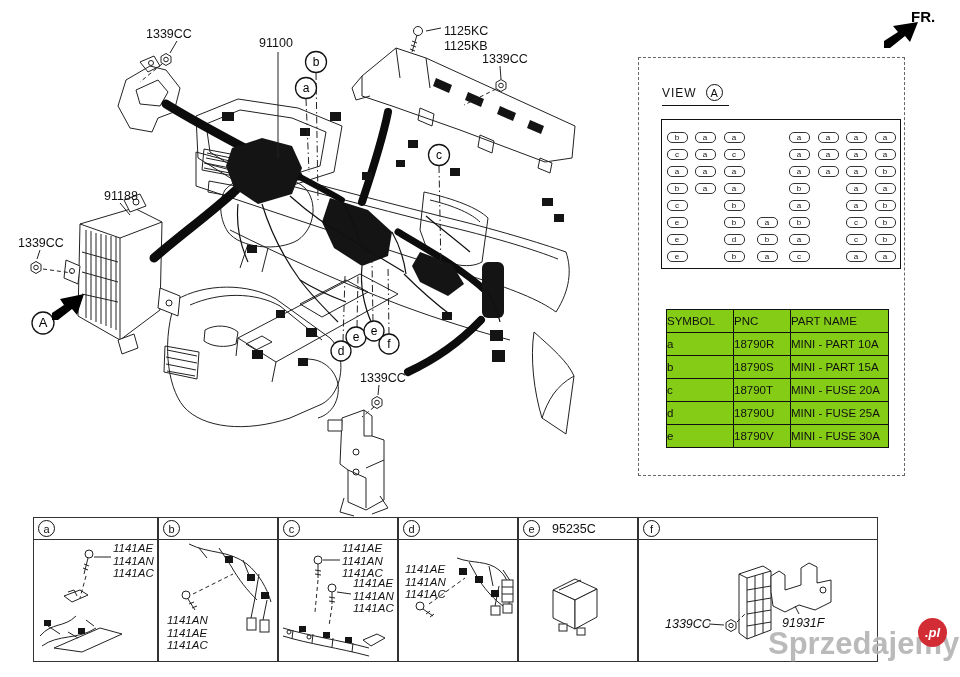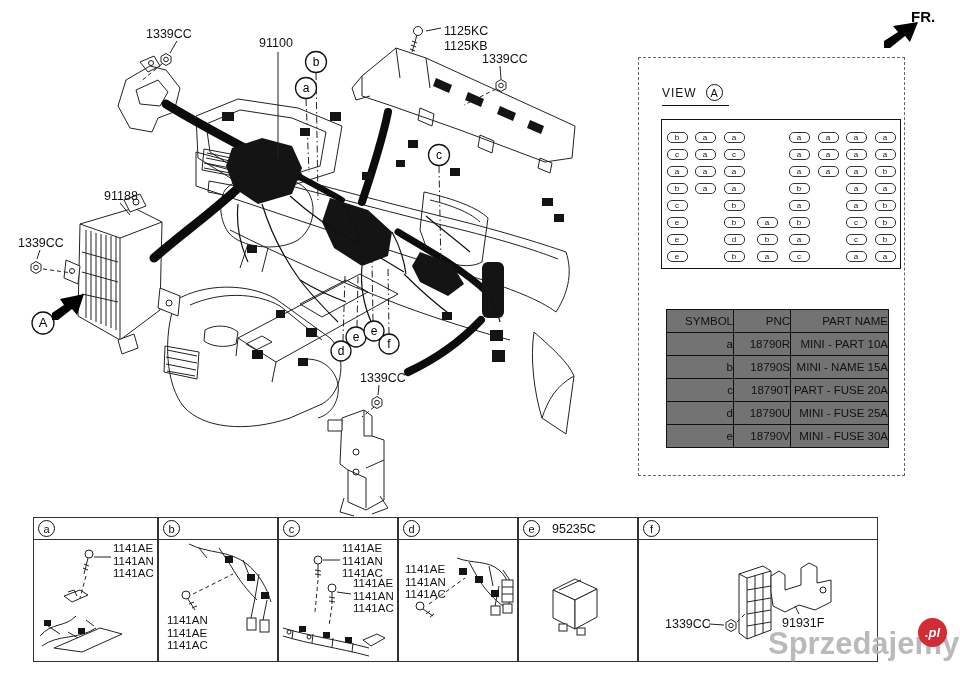--- a/index.html
+++ b/index.html
@@ -26,27 +26,27 @@
   #viewa-title .vt{font-size:12px;letter-spacing:1px;}
   .circ{display:inline-flex;align-items:center;justify-content:center;
         width:17px;height:17px;border:1.3px solid #111;border-radius:50%;
         font-size:11px;background:#fff;box-sizing:border-box;}
   #fusebox{position:absolute;left:22px;top:61px;width:240px;height:150px;
            border:1.5px solid #111;box-sizing:border-box;}
   .fuse{position:absolute;width:21px;height:11px;border:1px solid #333;border-radius:5px;
         font-size:8px;line-height:9px;text-align:center;box-sizing:border-box;background:#fff;}
   #fusetable{position:absolute;left:27px;top:251px;border-collapse:collapse;}
   #fusetable th,#fusetable td{border:1.2px solid #111;font-size:11.5px;font-weight:normal;
-        text-align:right;padding:0;height:22px;background:#737373;}
+        text-align:left;padding:0;height:22px;background:#84cc16;}
   #fusetable .c0{width:66px;} #fusetable .c1{width:56px;} #fusetable .c2{width:97px;}
   
   .pbox{position:absolute;top:517px;height:145px;border:1px solid #333;box-sizing:border-box;background:#fff;}
   .phead{height:22px;border-bottom:1px solid #333;display:flex;align-items:center;
          padding-left:4px;box-sizing:border-box;gap:12px;}
-  .pcont{position:relative;width:100%;height:122px;}
+  .pcont{position:relative;width:100%;height:122px;font-style:italic;}
   .lblblock{position:absolute;font-size:11.5px;line-height:12.5px;white-space:nowrap;}
   .ptext{position:absolute;font-size:12.5px;white-space:nowrap;}
   .phead .hl{font-size:12.5px;}
   
   #watermark{position:absolute;left:762px;top:620px;width:198px;height:52px;pointer-events:none;}
   #wm-text{position:absolute;left:6px;top:6px;font-size:31px;font-weight:bold;
            color:rgba(145,145,145,0.62);text-shadow:0 0 2px rgba(255,255,255,.9);}
   #wm-badge{position:absolute;left:156px;top:-2px;width:29px;height:29px;border-radius:50%;
             display:flex;align-items:center;justify-content:center;
             color:#fff;font-weight:bold;font-style:italic;font-size:13px;}
@@ -336,26 +336,26 @@
         </thead>
       <tbody>
           <tr>
             <td class="c0">a</td>
             <td class="c1">18790R</td>
             <td class="c2">MINI - PART 10A</td>
           </tr>
           <tr>
             <td class="c0">b</td>
             <td class="c1">18790S</td>
-            <td class="c2">MINI - NAME 15A</td>
+            <td class="c2">MINI - PART 15A</td>
           </tr>
           <tr>
             <td class="c0">c</td>
             <td class="c1">18790T</td>
-            <td class="c2">PART - FUSE 20A</td>
+            <td class="c2">MINI - FUSE 20A</td>
           </tr>
           <tr>
             <td class="c0">d</td>
             <td class="c1">18790U</td>
             <td class="c2">MINI - FUSE 25A</td>
           </tr>
           <tr>
             <td class="c0">e</td>
             <td class="c1">18790V</td>
             <td class="c2">MINI - FUSE 30A</td>

